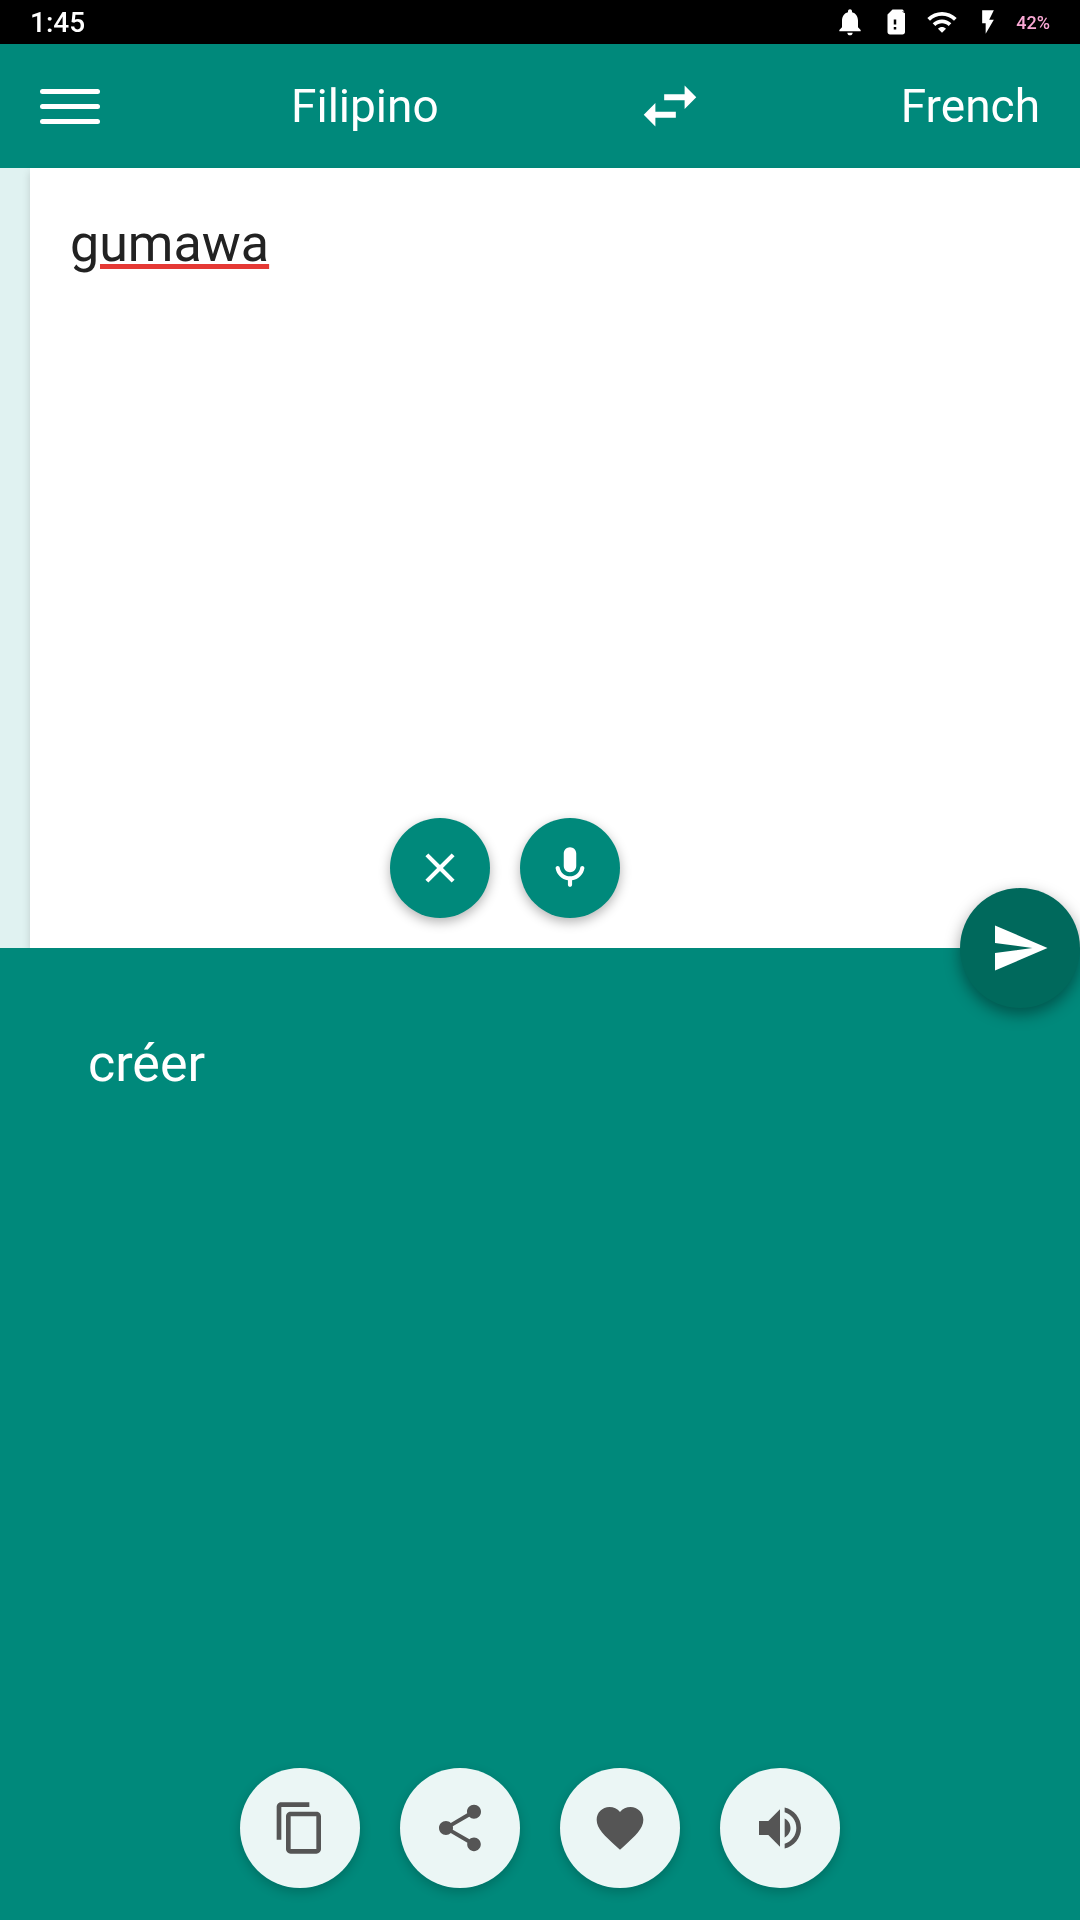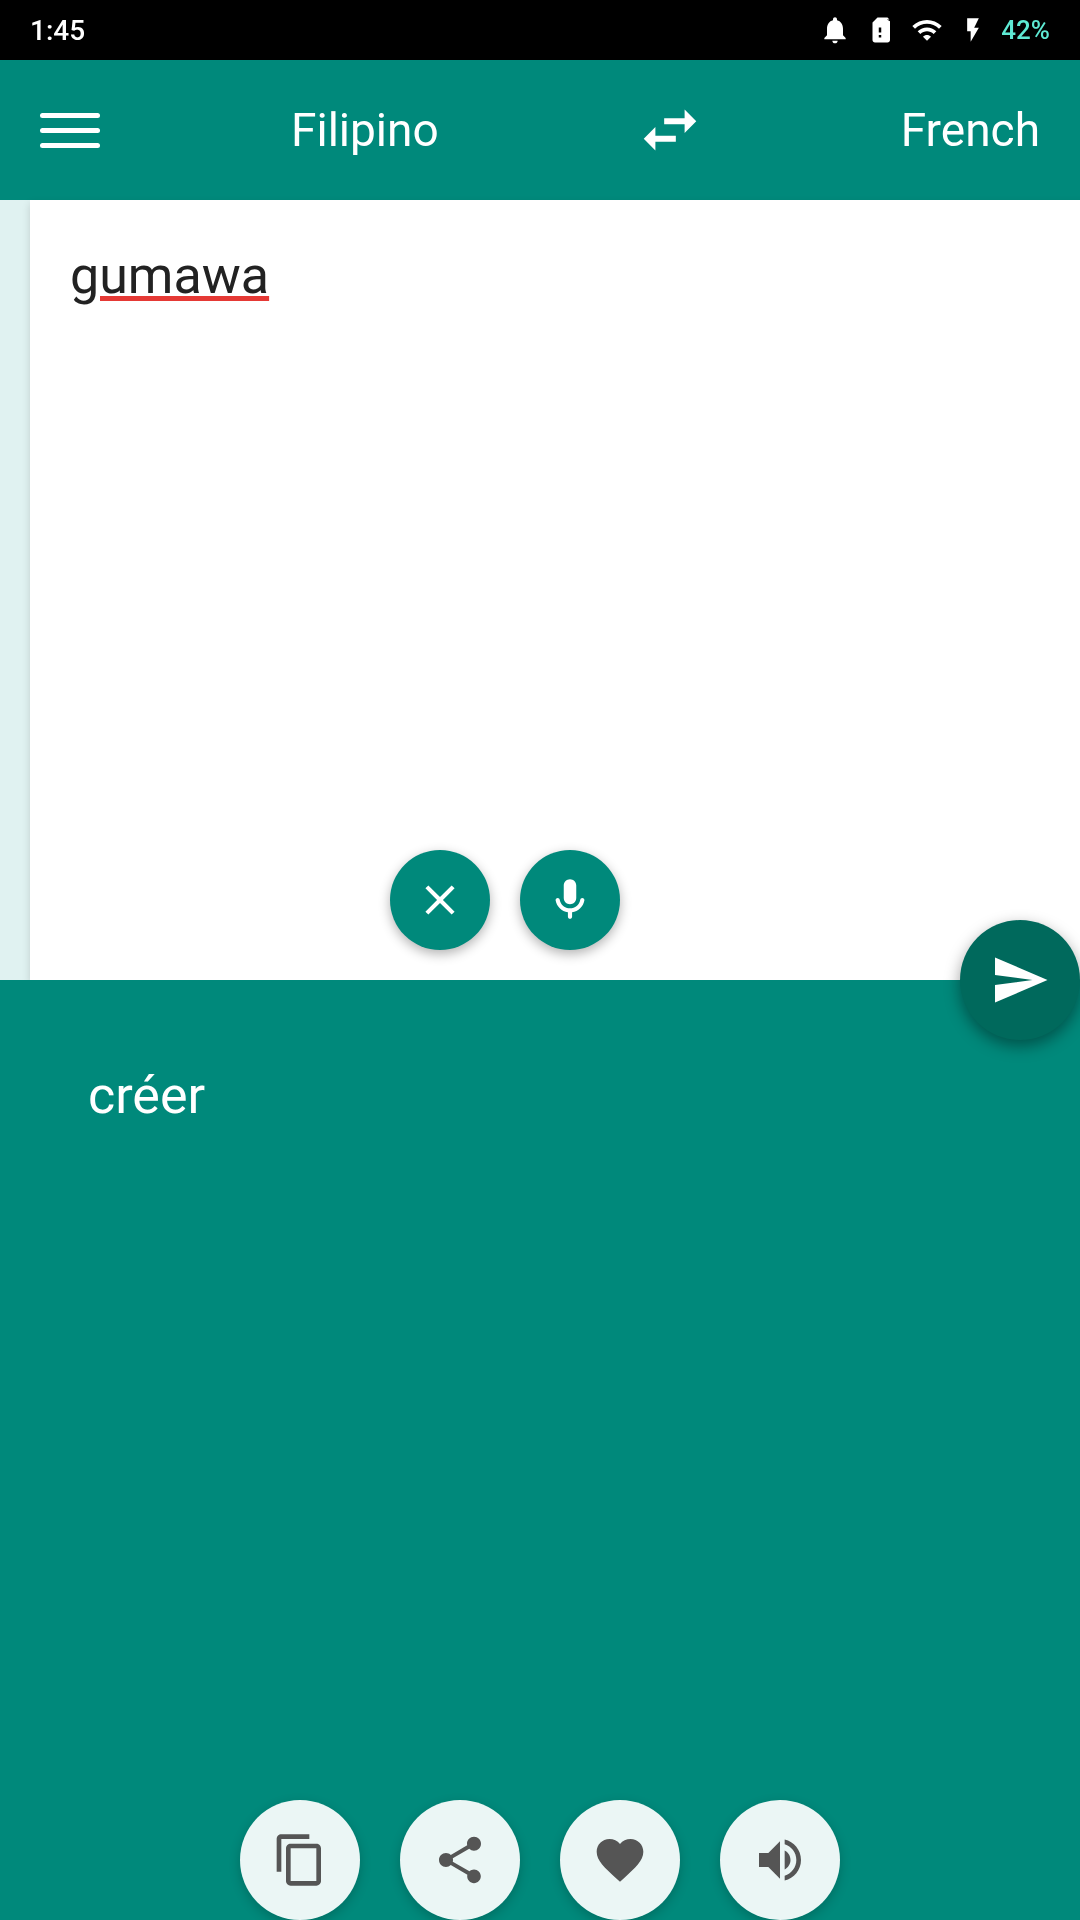--- a/index.html
+++ b/index.html
@@ -9,37 +9,37 @@
       width: 1080px;
       height: 1920px;
       font-family: 'Roboto', Arial, sans-serif;
       background: #e0f2f1;
       overflow: hidden;
     }
 
     
     .status-bar {
       width: 100%;
-      height: 60px;
+      height: 44px;
       background: #000;
       display: flex;
       align-items: center;
       justify-content: space-between;
       padding: 0 30px;
       color: #fff;
       font-size: 28px;
       font-weight: 500;
     }
     .status-left { display: flex; align-items: center; gap: 10px; }
     .status-right { display: flex; align-items: center; gap: 14px; }
 
     
     .toolbar {
       width: 100%;
-      height: 140px;
+      height: 124px;
       background: #00897b;
       display: flex;
       align-items: center;
       justify-content: space-between;
       padding: 0 40px;
     }
     .toolbar-menu {
       width: 60px;
       display: flex;
       flex-direction: column;
@@ -204,21 +204,21 @@
     </svg>
 
     <svg width="36" height="32" viewBox="0 0 24 24" fill="white">
       <path d="M1 9l2 2c4.97-4.97 13.03-4.97 18 0l2-2C16.93 2.93 7.08 2.93 1 9zm8 8l3 3 3-3c-1.65-1.66-4.34-1.66-6 0zm-4-4l2 2c2.76-2.76 7.24-2.76 10 0l2-2C15.14 9.14 8.87 9.14 5 13z"></path>
     </svg>
 
     <svg width="28" height="32" viewBox="0 0 24 24" fill="white">
       <path d="M7 2v11h3v9l7-12h-4l4-8z"></path>
     </svg>
 
-    <span style="font-size:26px; color:#5eead4;">
+    <span style="font-size:18px; color:#f9a8d4;">
       <span>42%</span>
     </span>
   </div>
 </div>
 
 <div class="toolbar">
   <div class="toolbar-menu">
     <span></span>
     <span></span>
     <span></span>

